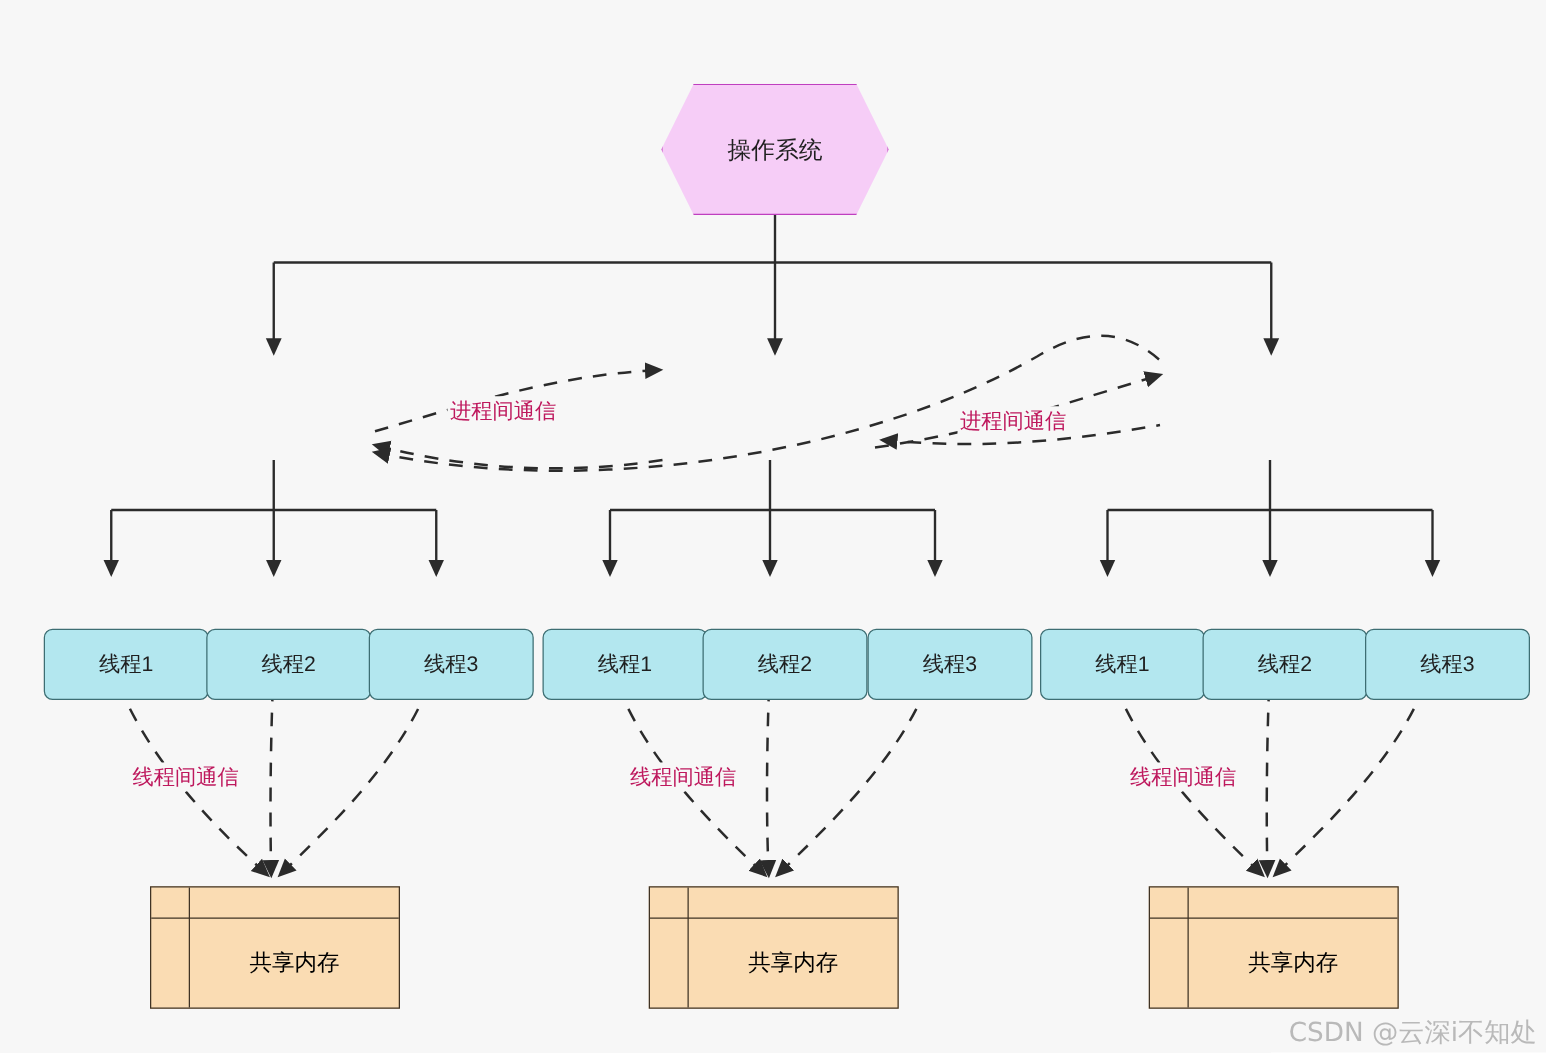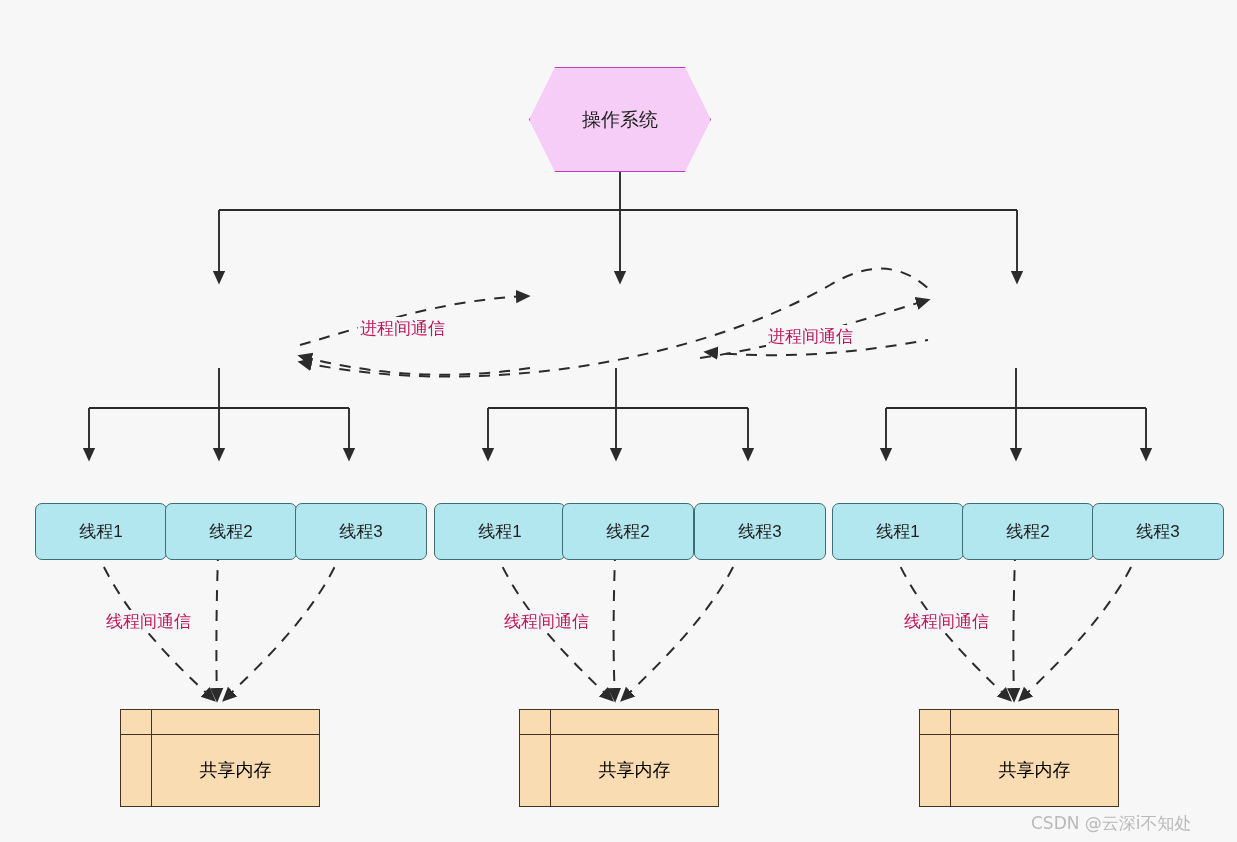--- a/index.html
+++ b/index.html
@@ -118,21 +118,21 @@
     color: rgba(255,255,255,0.82);
     text-shadow: 0 0 2px rgba(180,180,180,0.55);
     letter-spacing: 2px;
     font-family: "DejaVu Sans", sans-serif;
     pointer-events: none;
   }
   .wm-csdn {
     position: absolute;
     left: 1031px;
     top: 812px;
-    font-size: 17px;
+    font-size: 21px;
     color: #b9b9b9;
     font-family: "DejaVu Sans", sans-serif;
     pointer-events: none;
   }
 </style>
 </head>
 <body>
 
 <div id="canvas">
 

